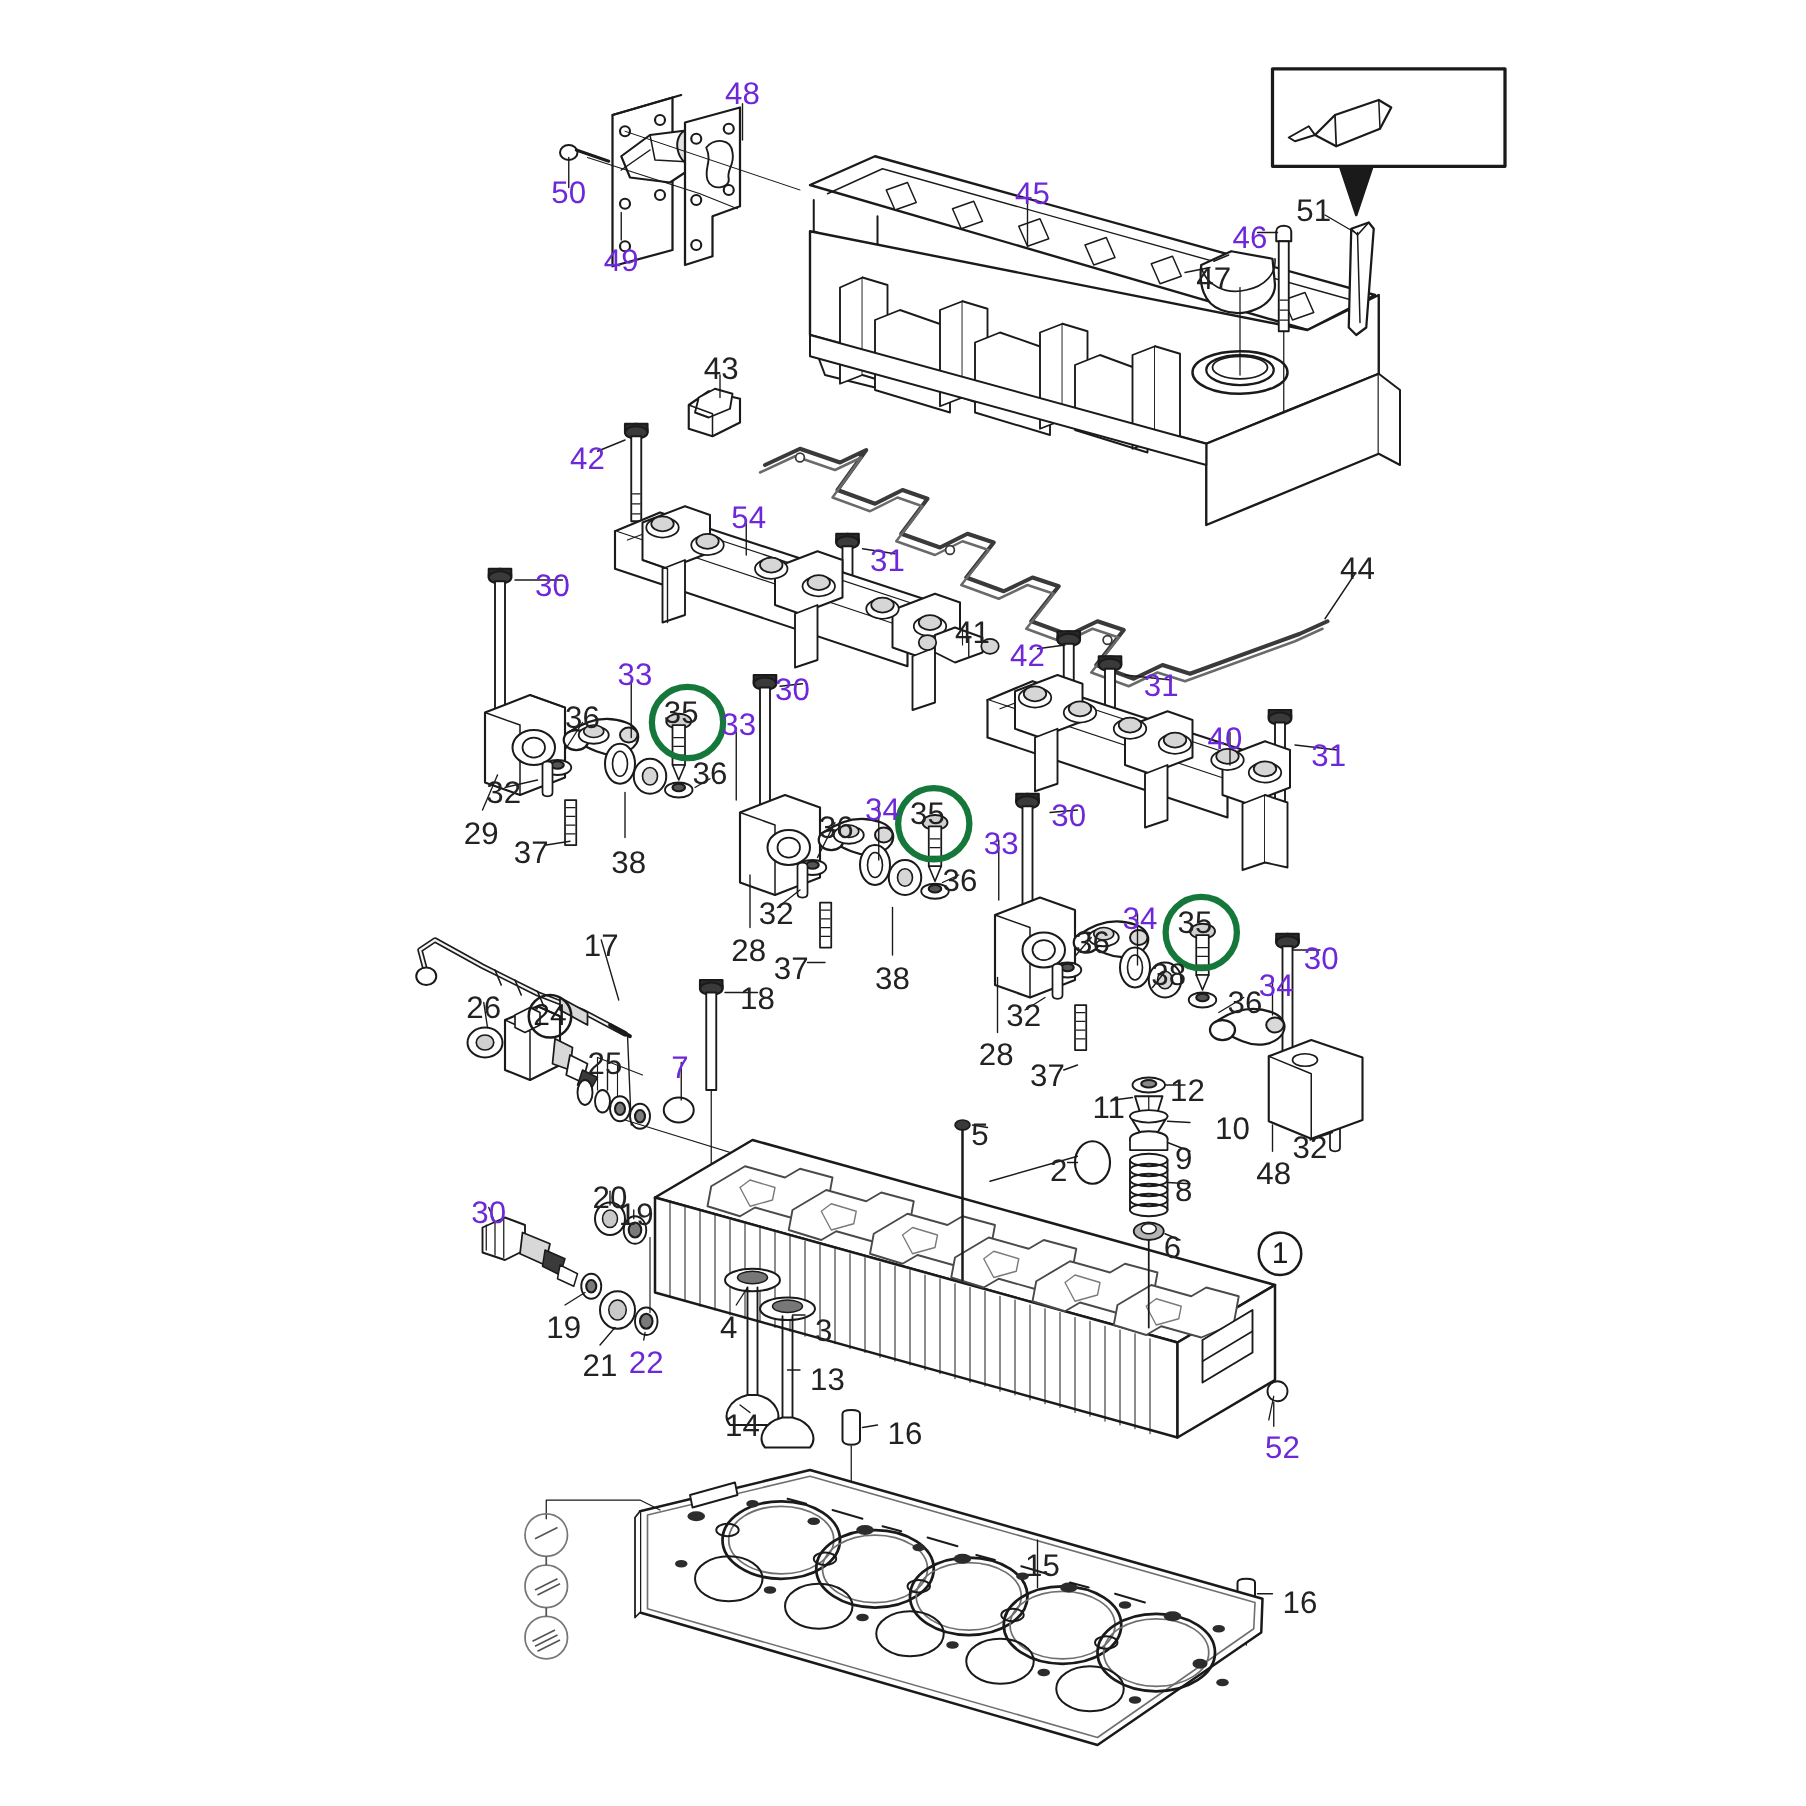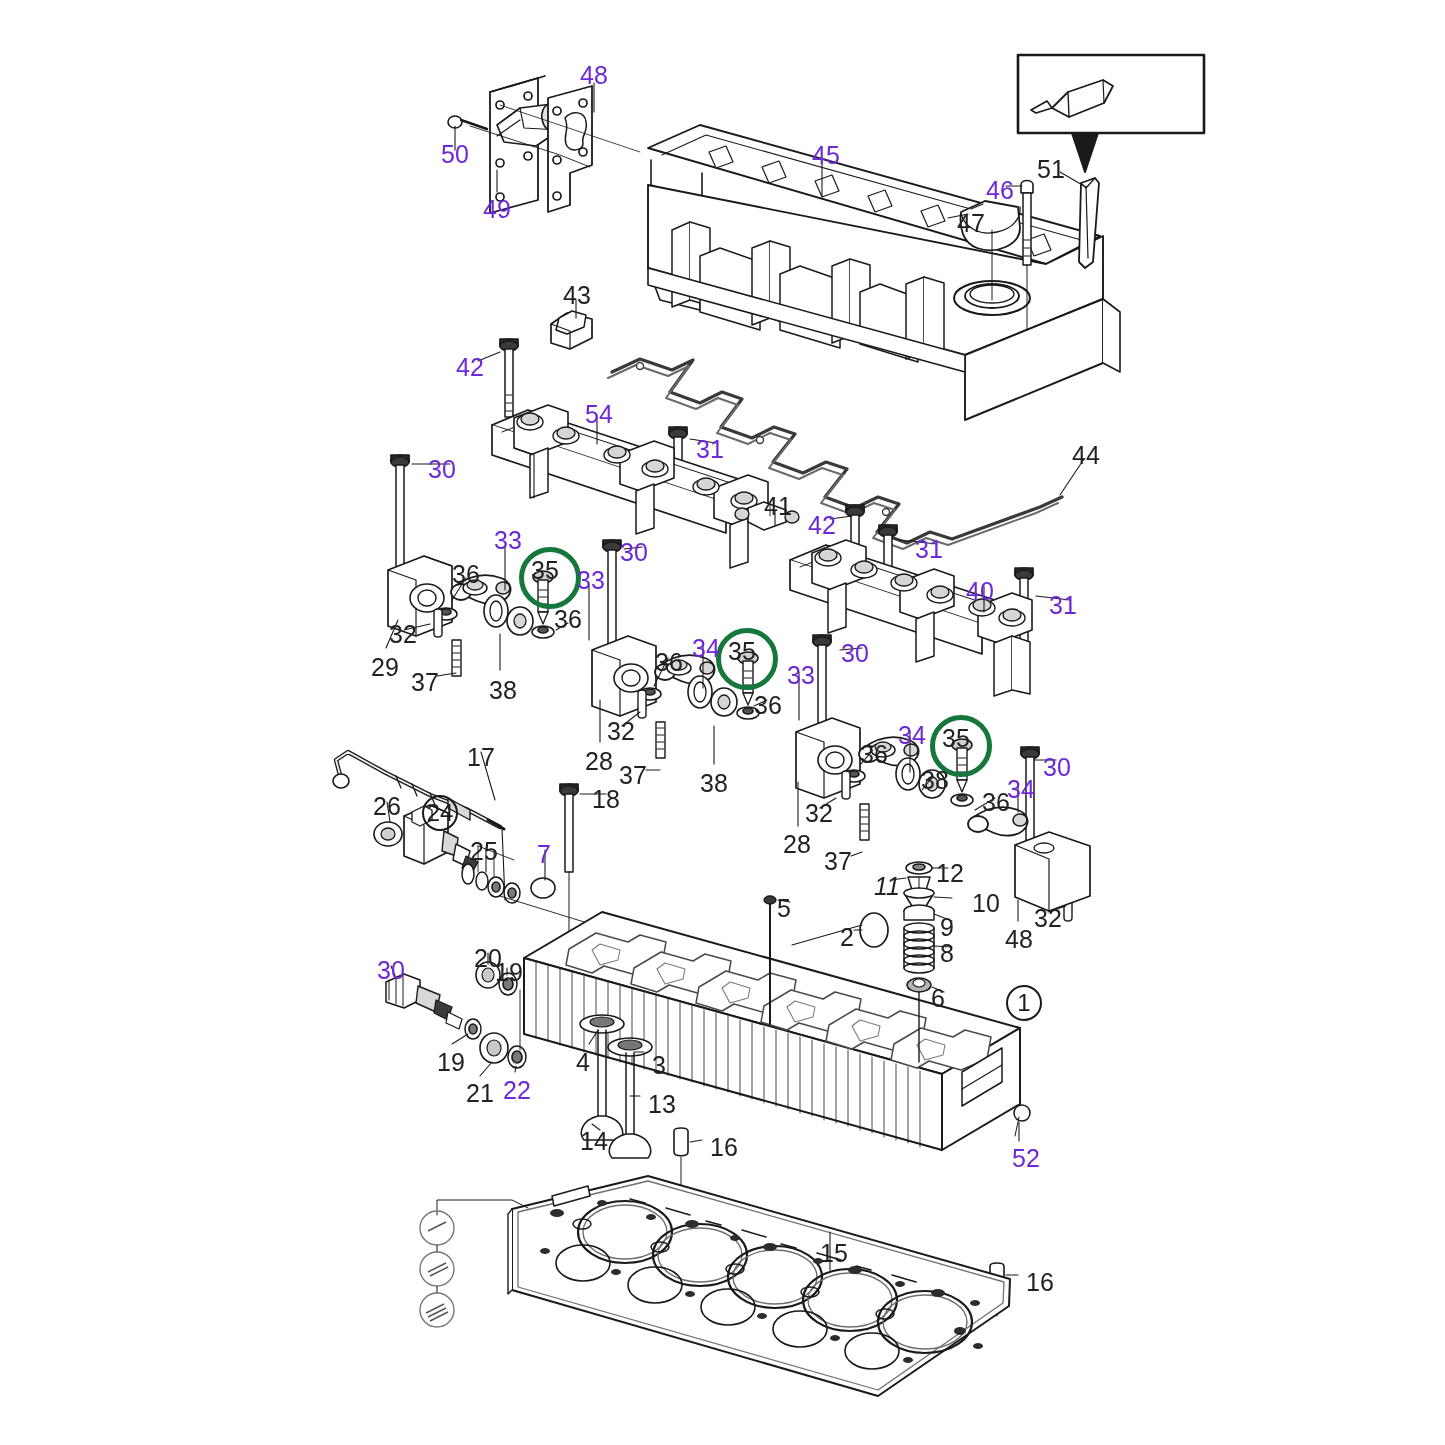--- a/index.html
+++ b/index.html
@@ -795,21 +795,21 @@
       <div class="lbl gray" style="left: 537px; top: 842px;">7</div>
       <div class="lbl dark" style="left: 592px; top: 787px;">18</div>
       <div class="lbl dark" style="left: 474px; top: 946px;">20</div>
       <div class="lbl dark" style="left: 495px; top: 960px;">19</div>
       <div class="lbl gray" style="left: 377px; top: 958px;">30</div>
       <div class="lbl dark" style="left: 437px; top: 1050px;">19</div>
       <div class="lbl dark" style="left: 466px; top: 1081px;">21</div>
       <div class="lbl gray" style="left: 503px; top: 1078px;">22</div>
       <div class="lbl dark" style="left: 777px; top: 896px;">5</div>
       <div class="lbl dark" style="left: 840px; top: 925px;">2</div>
-      <div class="lbl dark" style="left: 874px; top: 874px; font-style: italic;">11</div>
+      <div class="lbl dark" style="left: 874px; top: 874px;">11</div>
       <div class="lbl dark" style="left: 936px; top: 861px;">12</div>
       <div class="lbl dark" style="left: 940px; top: 891px; margin-left: 32px;">10</div>
       <div class="lbl dark" style="left: 940px; top: 915px;">9</div>
       <div class="lbl dark" style="left: 940px; top: 941px;">8</div>
       <div class="lbl dark" style="left: 931px; top: 986px;">6</div>
       <div class="lbl dark" style="left: 1005px; top: 927px;">48</div>
       <div class="lbl dark" style="left: 1034px; top: 906px;">32</div>
       <div class="lbl dark" style="left: 576px; top: 1050px;">4</div>
       <div class="lbl dark" style="left: 652px; top: 1053px;">3</div>
       <div class="lbl dark" style="left: 648px; top: 1092px;">13</div>

